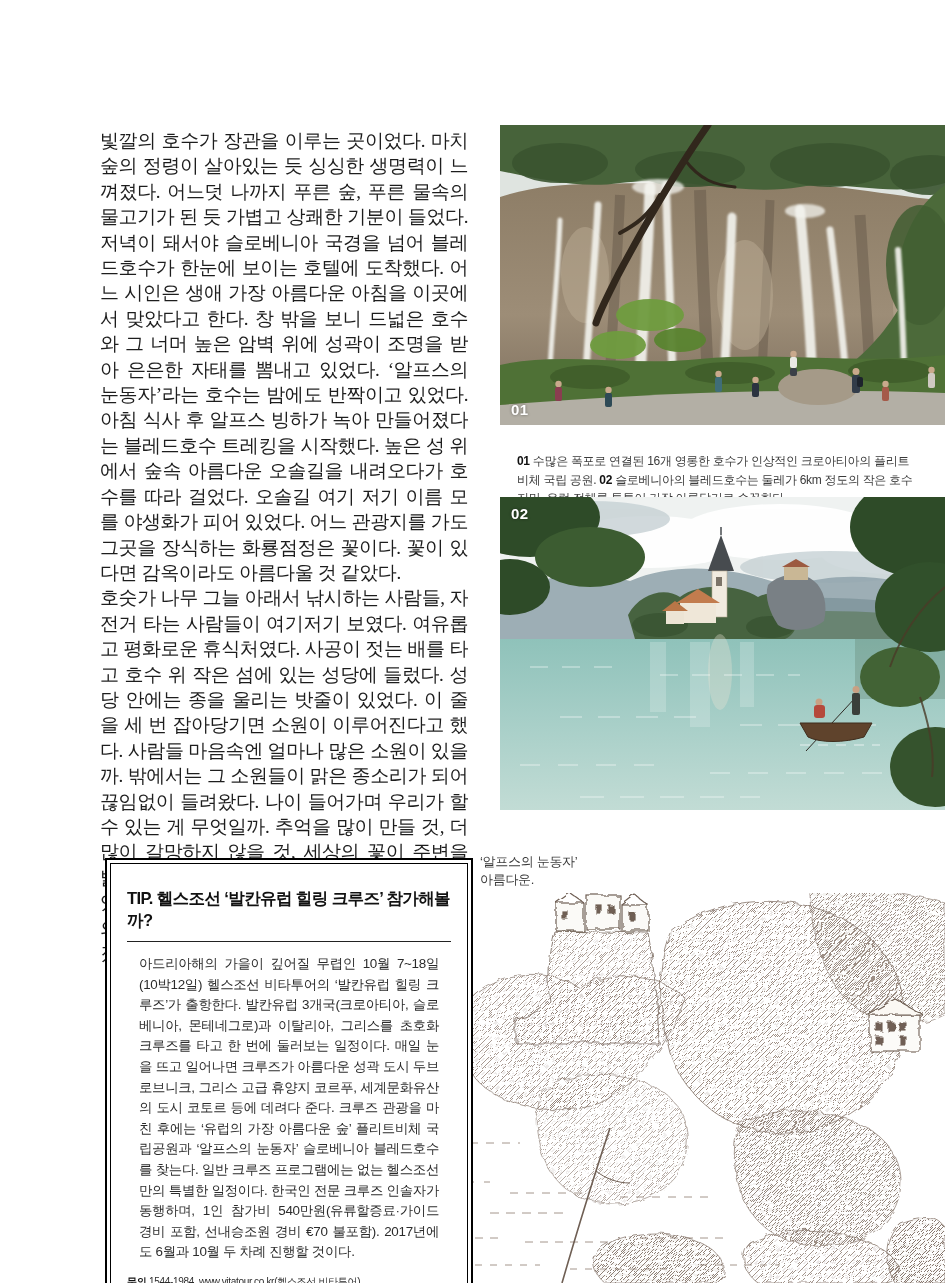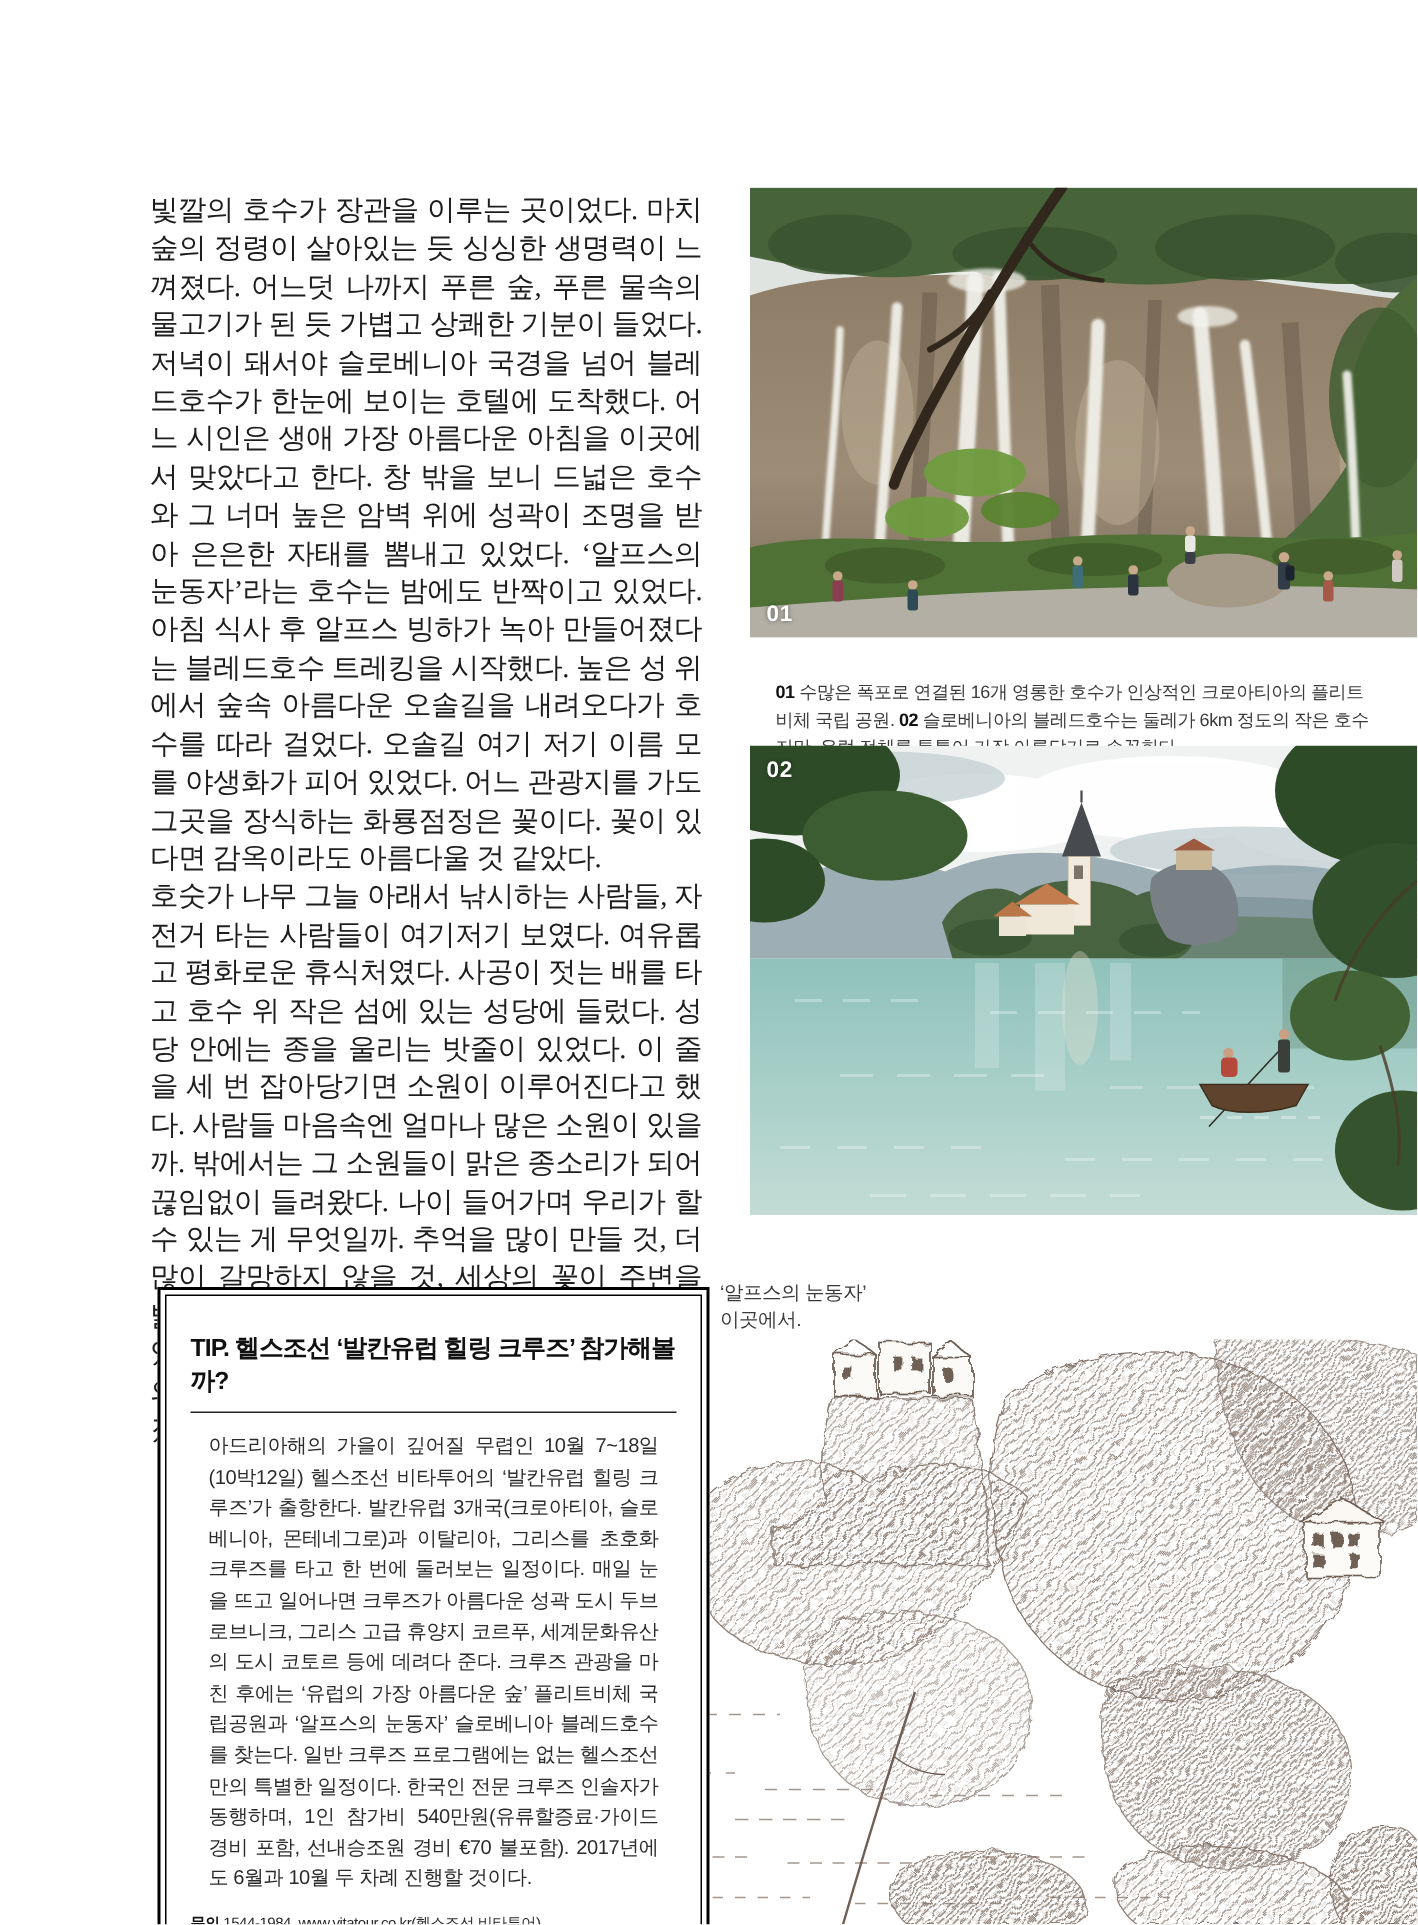--- a/index.html
+++ b/index.html
@@ -357,21 +357,21 @@
       <g stroke="#4a3b28" stroke-width="2" fill="none" opacity="0.8">
         <path d="M445,90 C420,110 400,140 390,170"></path>
         <path d="M420,200 C430,230 435,255 432,280"></path>
       </g>
     </svg>
     <span class="photo-label">02</span>
   </div>
 
   <p class="sketch-caption">
     <span>‘알프스의 눈동자’</span><br>
-    <span>이곳에서.</span>
+    <span>아름다운.</span>
   </p>
 
   <div class="tipbox">
     <div class="tipbox-inner">
       <h3 class="tip-title">TIP. 헬스조선 ‘발칸유럽 힐링 크루즈’ 참가해볼까?</h3>
       <p class="tip-body">아드리아해의 가을이 깊어질 무렵인 10월 7~18일(10박12일) 헬스조선 비타투어의 ‘발칸유럽 힐링 크루즈’가 출항한다. 발칸유럽 3개국(크로아티아, 슬로베니아, 몬테네그로)과 이탈리아, 그리스를 초호화 크루즈를 타고 한 번에 둘러보는 일정이다. 매일 눈을 뜨고 일어나면 크루즈가 아름다운 성곽 도시 두브로브니크, 그리스 고급 휴양지 코르푸, 세계문화유산의 도시 코토르 등에 데려다 준다. 크루즈 관광을 마친 후에는 ‘유럽의 가장 아름다운 숲’ 플리트비체 국립공원과 ‘알프스의 눈동자’ 슬로베니아 블레드호수를 찾는다. 일반 크루즈 프로그램에는 없는 헬스조선만의 특별한 일정이다. 한국인 전문 크루즈 인솔자가 동행하며, 1인 참가비 540만원(유류할증료·가이드 경비 포함, 선내승조원 경비 €70 불포함). 2017년에도 6월과 10월 두 차례 진행할 것이다.</p>
       <p class="tip-contact"><b>문의</b><span> 1544-1984, www.vitatour.co.kr(헬스조선 비타투어)</span></p>
     </div>
   </div>
 

